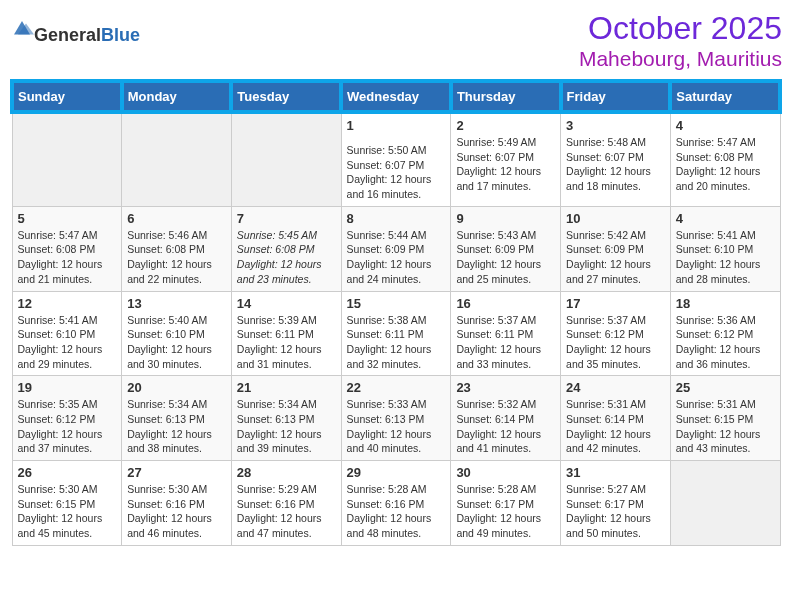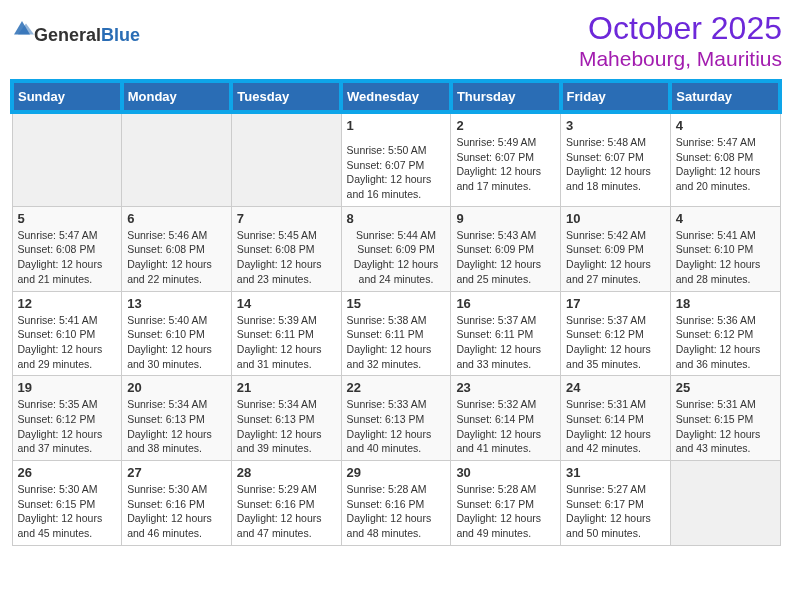--- a/index.html
+++ b/index.html
@@ -179,28 +179,28 @@
           </td>
           <td>
             <span class="day-number">6</span>
             <div class="day-info" style="white-space: pre-line;">Sunrise: 5:46 AM
 Sunset: 6:08 PM
 Daylight: 12 hours
 and 22 minutes.</div>
           </td>
           <td>
             <span class="day-number">7</span>
-            <div class="day-info" style="white-space: pre-line;">Sunrise: 5:45 AM
+            <div class="day-info" style="white-space: pre-line; font-style: italic;">Sunrise: 5:45 AM
 Sunset: 6:08 PM
 Daylight: 12 hours
 and 23 minutes.</div>
           </td>
           <td>
             <span class="day-number">8</span>
-            <div class="day-info" style="white-space: pre-line; text-align: center;">Sunrise: 5:44 AM
+            <div class="day-info" style="white-space: pre-line;">Sunrise: 5:44 AM
 Sunset: 6:09 PM
 Daylight: 12 hours
 and 24 minutes.</div>
           </td>
           <td>
             <span class="day-number">9</span>
             <div class="day-info" style="white-space: pre-line;">Sunrise: 5:43 AM
 Sunset: 6:09 PM
 Daylight: 12 hours
 and 25 minutes.</div>

